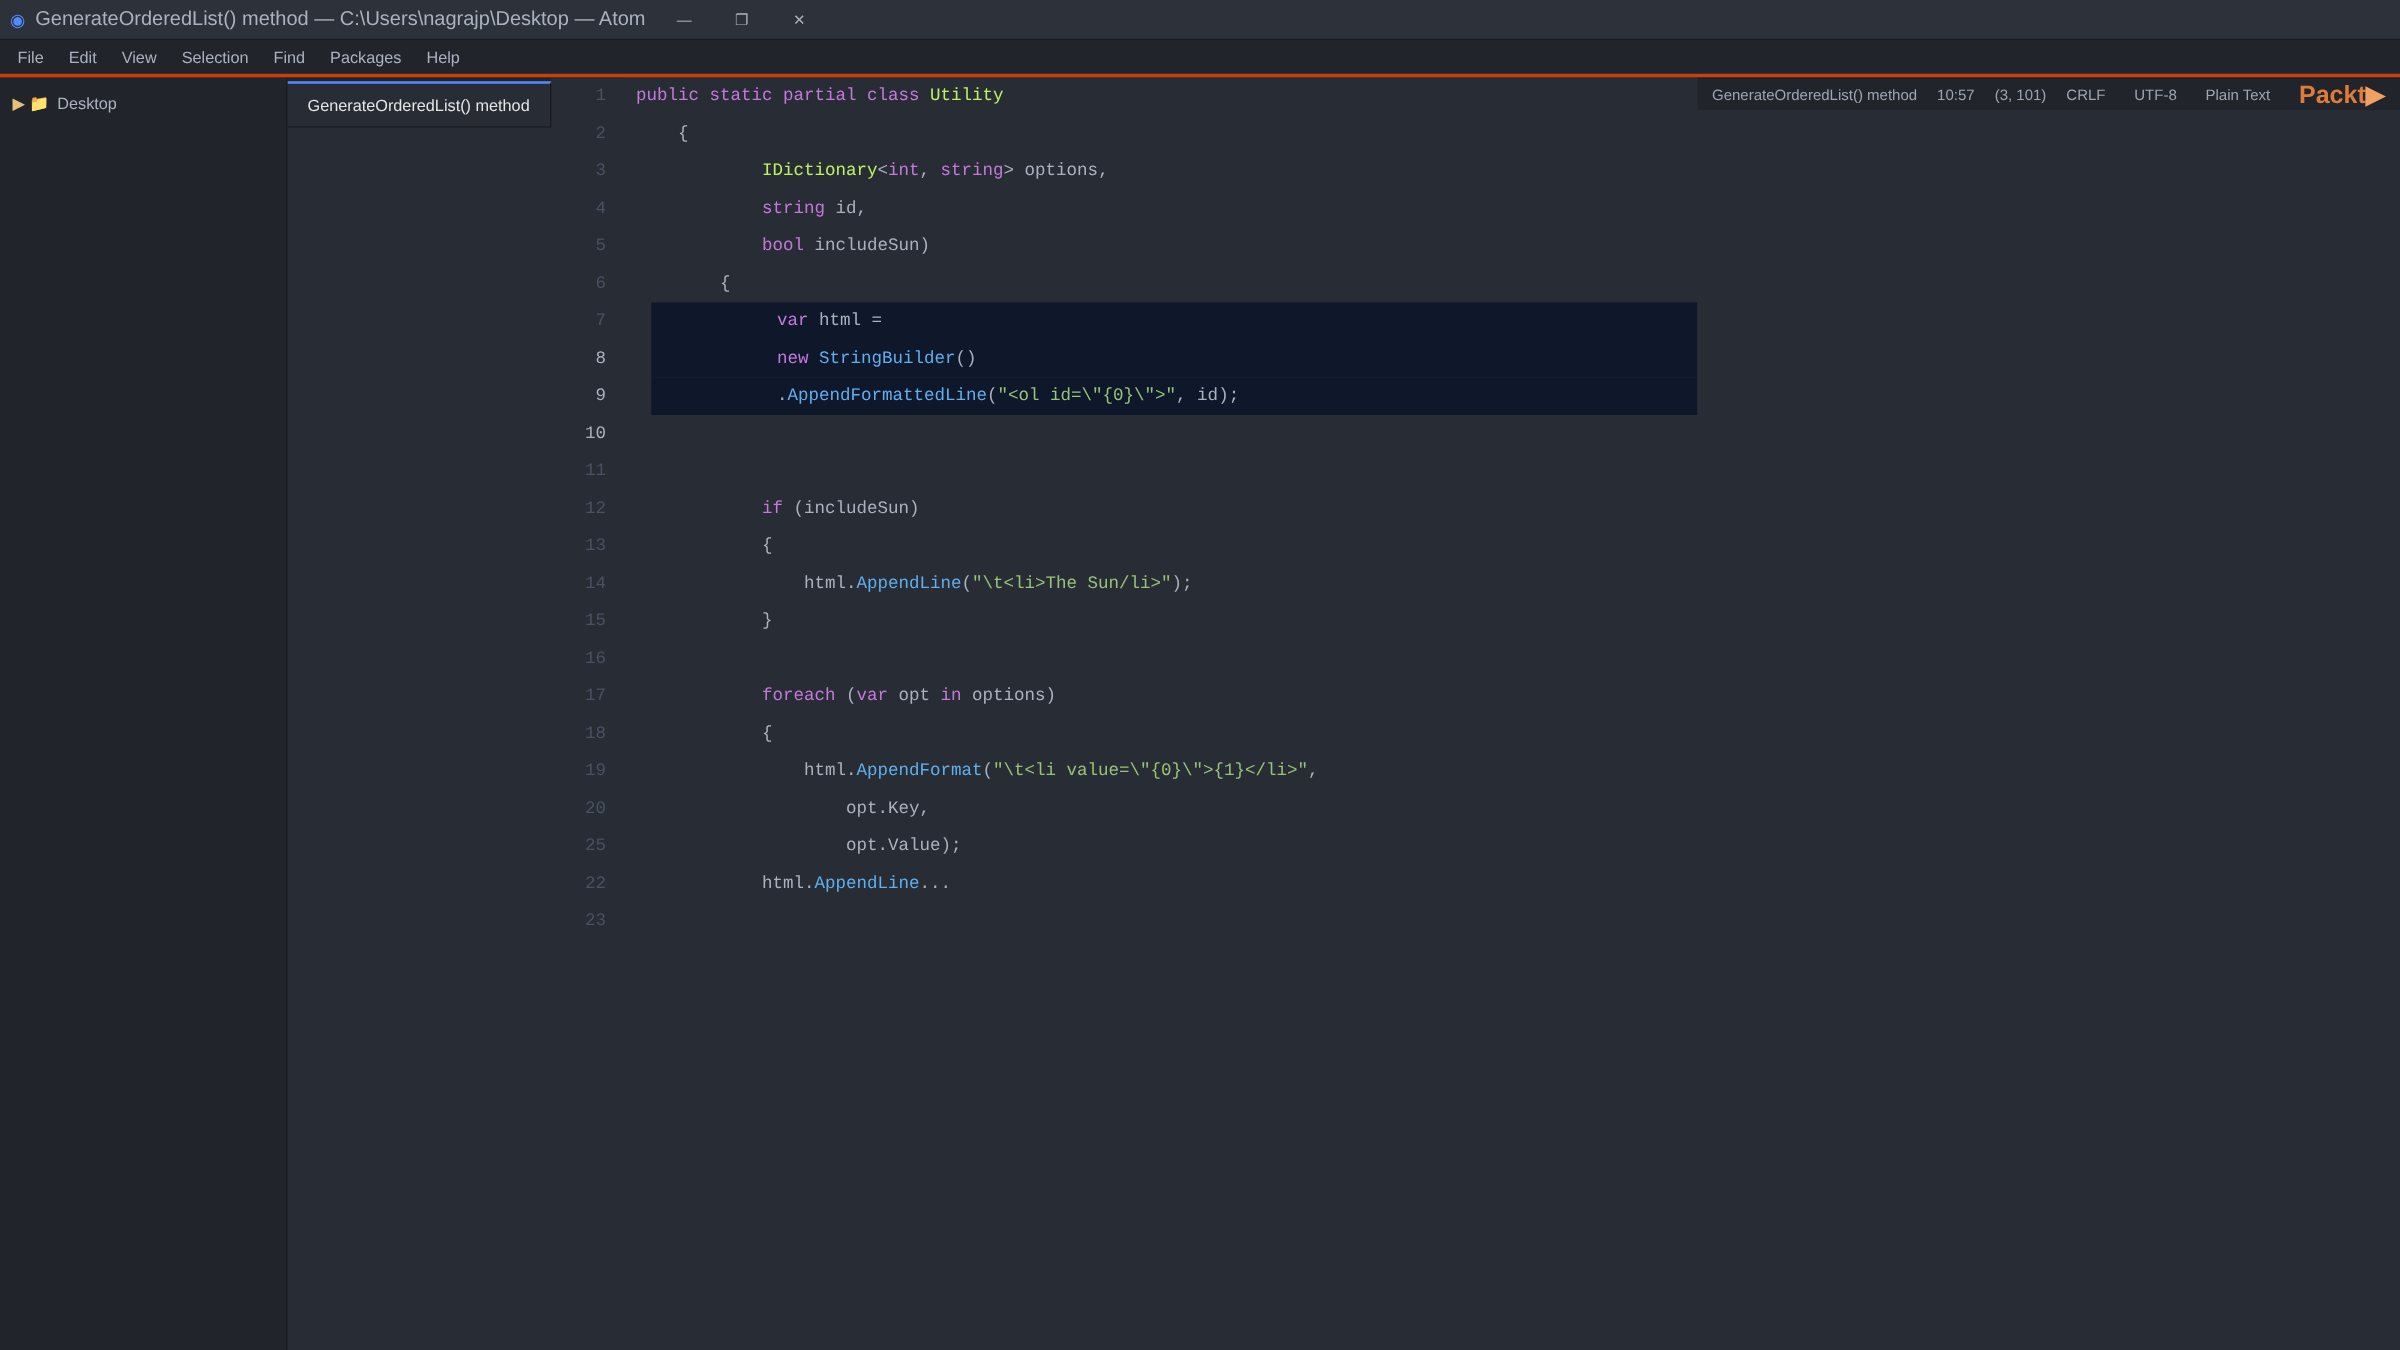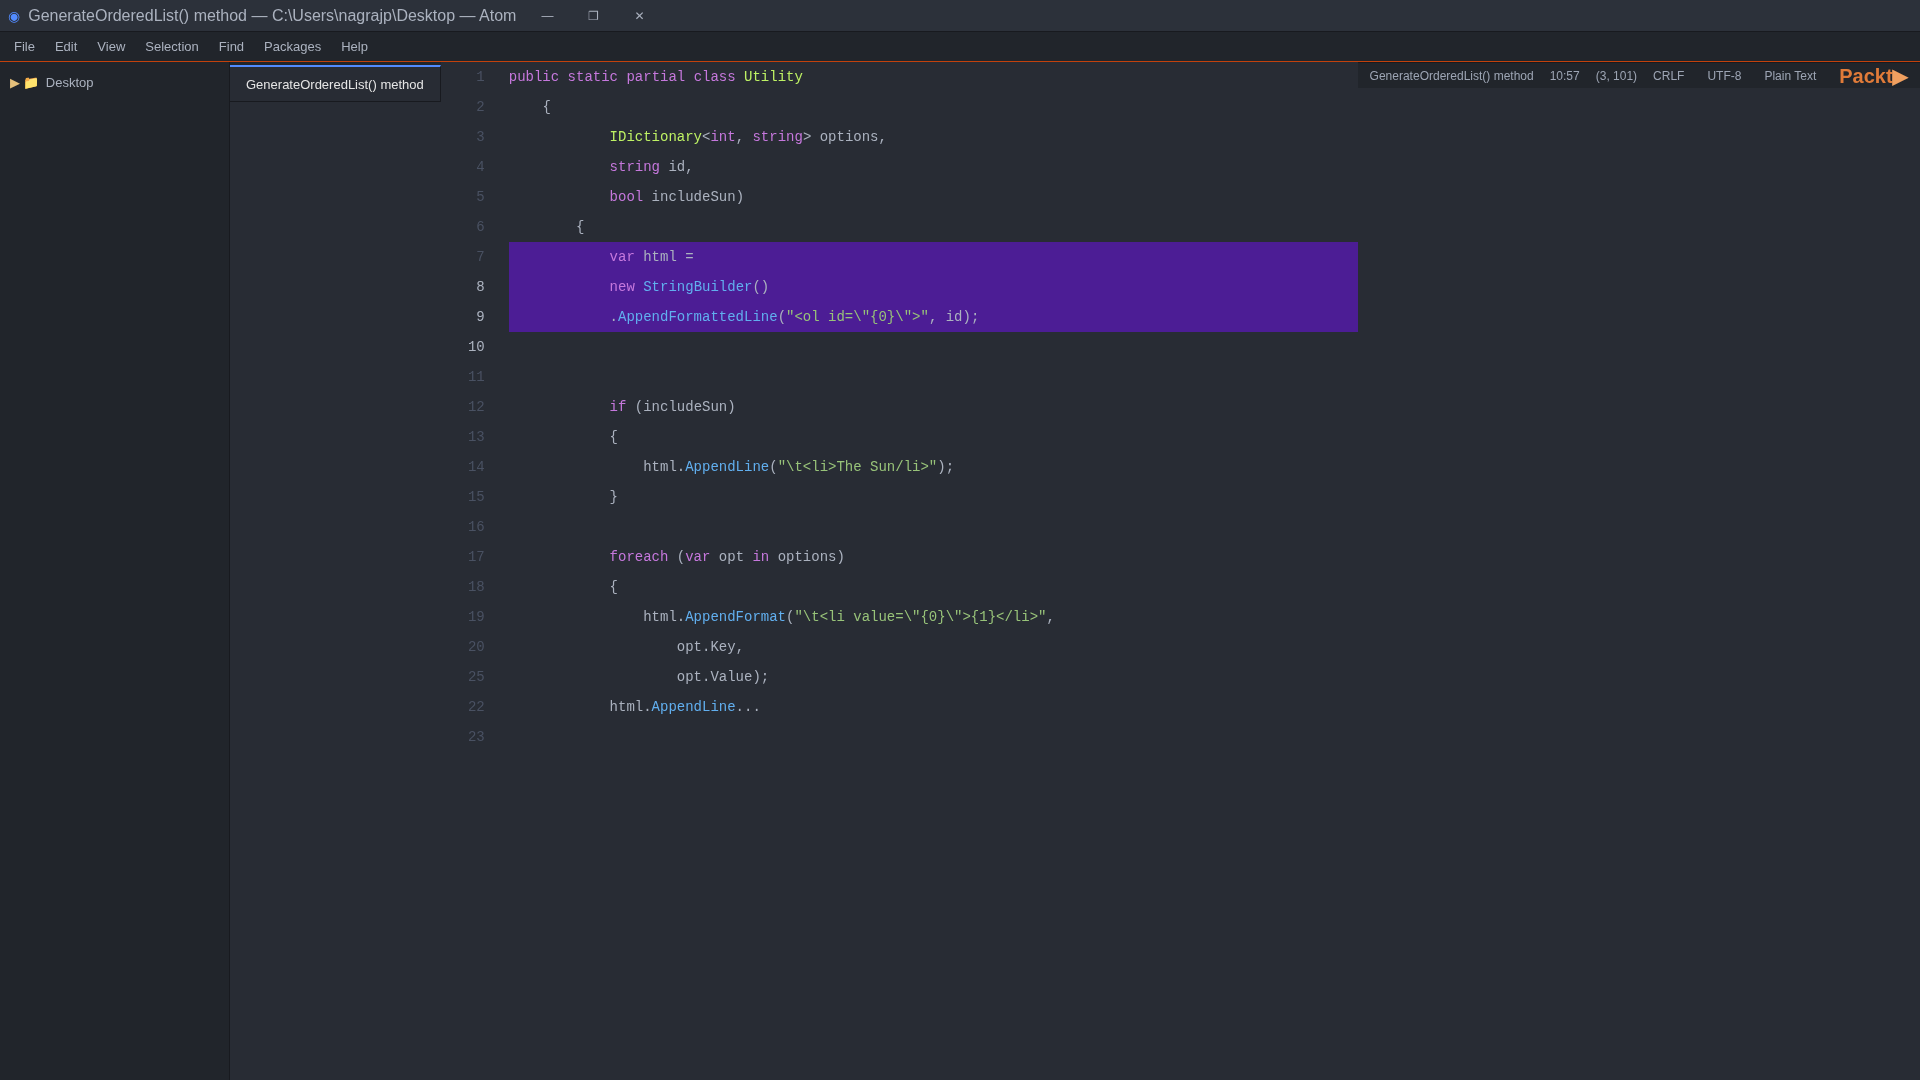--- a/index.html
+++ b/index.html
@@ -41,21 +41,21 @@
       border: none;
     }
 
     
     #menu-bar {
       background: #21252b;
       height: 30px;
       display: flex;
       align-items: center;
       padding: 0 4px;
-      border-bottom: 1px solid #c2410c;
+      border-bottom: 3px solid #c2410c;
     }
     .menu-item {
       padding: 4px 10px;
       font-size: 13px;
       color: #abb2bf;
       cursor: pointer;
       border-radius: 3px;
     }
 
     
@@ -152,22 +152,23 @@
       overflow: hidden;
       padding-left: 8px;
     }
     .code-line {
       display: block;
       white-space: pre;
       color: #abb2bf;
       min-height: 30px;
     }
     .code-line.selected {
-      background: #4c1d95;
+      background: #0f172a;
       display: block;
+      margin-left: 12px;
     }
 
     
     .kw { color: #c678dd; }
     .type { color: #bef264; }
     .str { color: #98c379; }
     .fn { color: #61afef; }
     .punc { color: #abb2bf; }
 
     

